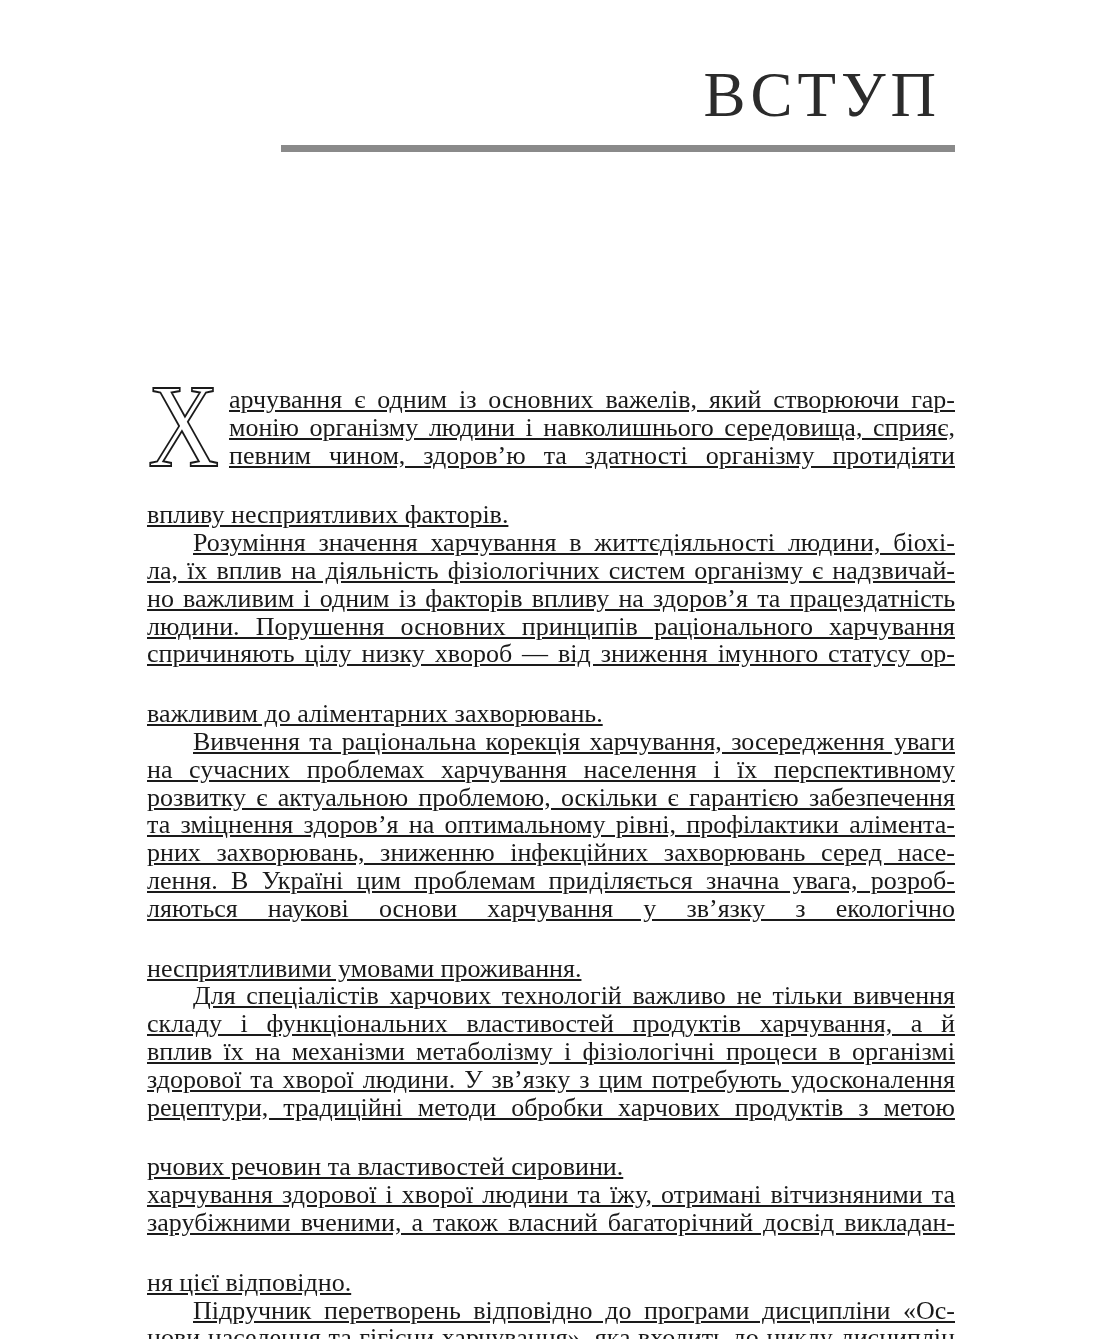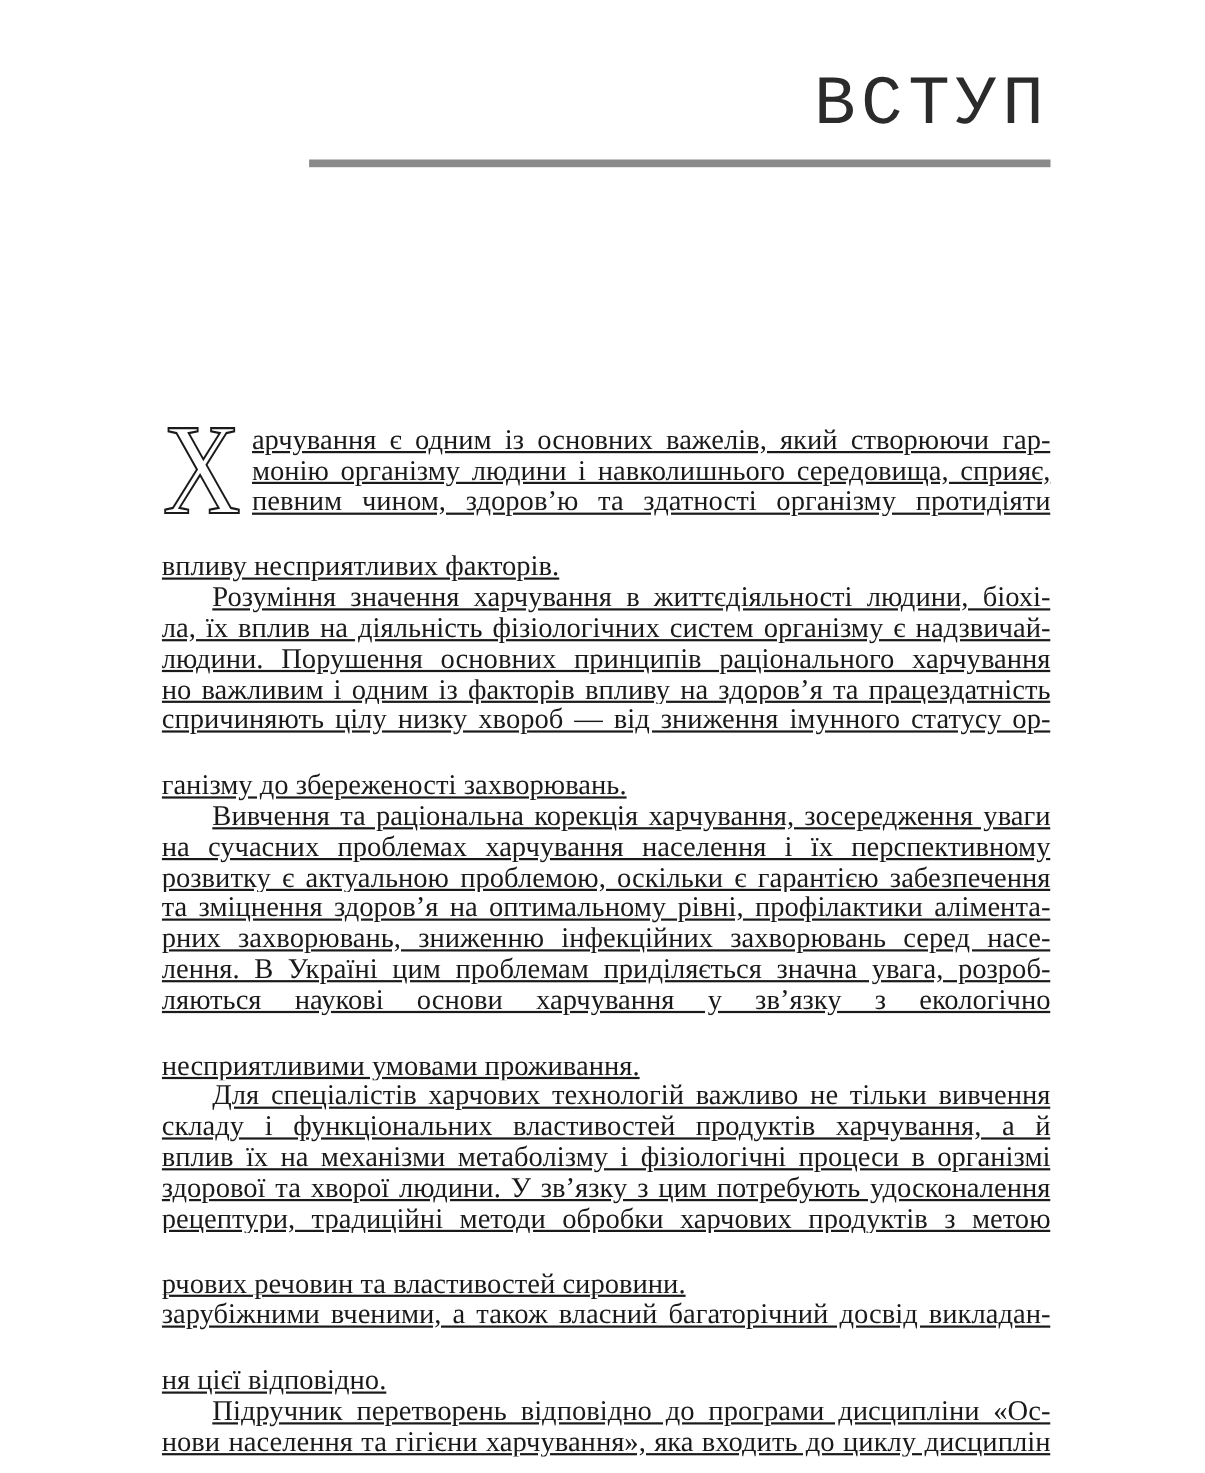--- a/index.html
+++ b/index.html
@@ -14,22 +14,22 @@
   }
   .header {
     position: absolute;
     left: 281px;
     top: 0;
     width: 674px;
   }
   .title {
     position: absolute;
     top: 64px;
-    right: 1px;
-    font-family: Liberation Mono, monospace;
+    right: 14px;
+    font-family: Liberation Serif, serif;
     font-size: 63px;
     font-weight: 400;
     line-height: 1;
     letter-spacing: 5px;
     color: var(--title, #2b2b2b);
     white-space: nowrap;
   }
   .rule {
     position: absolute;
     top: 145px;
@@ -90,24 +90,24 @@
       </svg>
       <div class="line">арчування є одним із основних важелів, який створюючи гар-</div>
       <div class="line">монію організму людини і навколишнього середовища, сприяє,</div>
       <div class="line">певним чином, здоров’ю та здатності організму протидіяти</div>
       <div class="line last">впливу несприятливих факторів.</div>
     </div>
 
     <div class="paragraph">
       <div class="line first">Розуміння значення харчування в життєдіяльності людини, біохі-</div>
       <div class="line">ла, їх вплив на діяльність фізіологічних систем організму є надзвичай-</div>
+      <div class="line">но важливим і одним із факторів впливу на здоров’я та працездатність</div>
       <div class="line">людини. Порушення основних принципів раціонального харчування</div>
-      <div class="line">но важливим і одним із факторів впливу на здоров’я та працездатність</div>
       <div class="line">спричиняють цілу низку хвороб — від зниження імунного статусу ор-</div>
-      <div class="line last">ганізму до збереженості захворювань.</div>
+      <div class="line last">важливим до аліментарних захворювань.</div>
     </div>
 
     <div class="paragraph">
       <div class="line first">Вивчення та раціональна корекція харчування, зосередження уваги</div>
       <div class="line">на сучасних проблемах харчування населення і їх перспективному</div>
       <div class="line">розвитку є актуальною проблемою, оскільки є гарантією забезпечення</div>
       <div class="line">та зміцнення здоров’я на оптимальному рівні, профілактики алімента-</div>
       <div class="line">рних захворювань, зниженню інфекційних захворювань серед насе-</div>
       <div class="line">лення. В Україні цим проблемам приділяється значна увага, розроб-</div>
       <div class="line">ляються наукові основи харчування у зв’язку з екологічно</div>
@@ -117,20 +117,21 @@
     <div class="paragraph">
       <div class="line first">Для спеціалістів харчових технологій важливо не тільки вивчення</div>
       <div class="line">складу і функціональних властивостей продуктів харчування, а й</div>
       <div class="line">вплив їх на механізми метаболізму і фізіологічні процеси в організмі</div>
       <div class="line">здорової та хворої людини. У зв’язку з цим потребують удосконалення</div>
       <div class="line">рецептури, традиційні методи обробки харчових продуктів з метою</div>
       <div class="line last">рчових речовин та властивостей сировини.</div>
     </div>
 
     <div class="paragraph">
+      <div class="line">харчування здорової і хворої людини та їжу, отримані вітчизняними та</div>
       <div class="line">зарубіжними вченими, а також власний багаторічний досвід викладан-</div>
       <div class="line last">ня цієї відповідно.</div>
     </div>
 
     <div class="paragraph">
       <div class="line first">Підручник перетворень відповідно до програми дисципліни «Ос-</div>
       <div class="line">нови населення та гігієни харчування», яка входить до циклу дисциплін</div>
     </div>
 
   </div>

